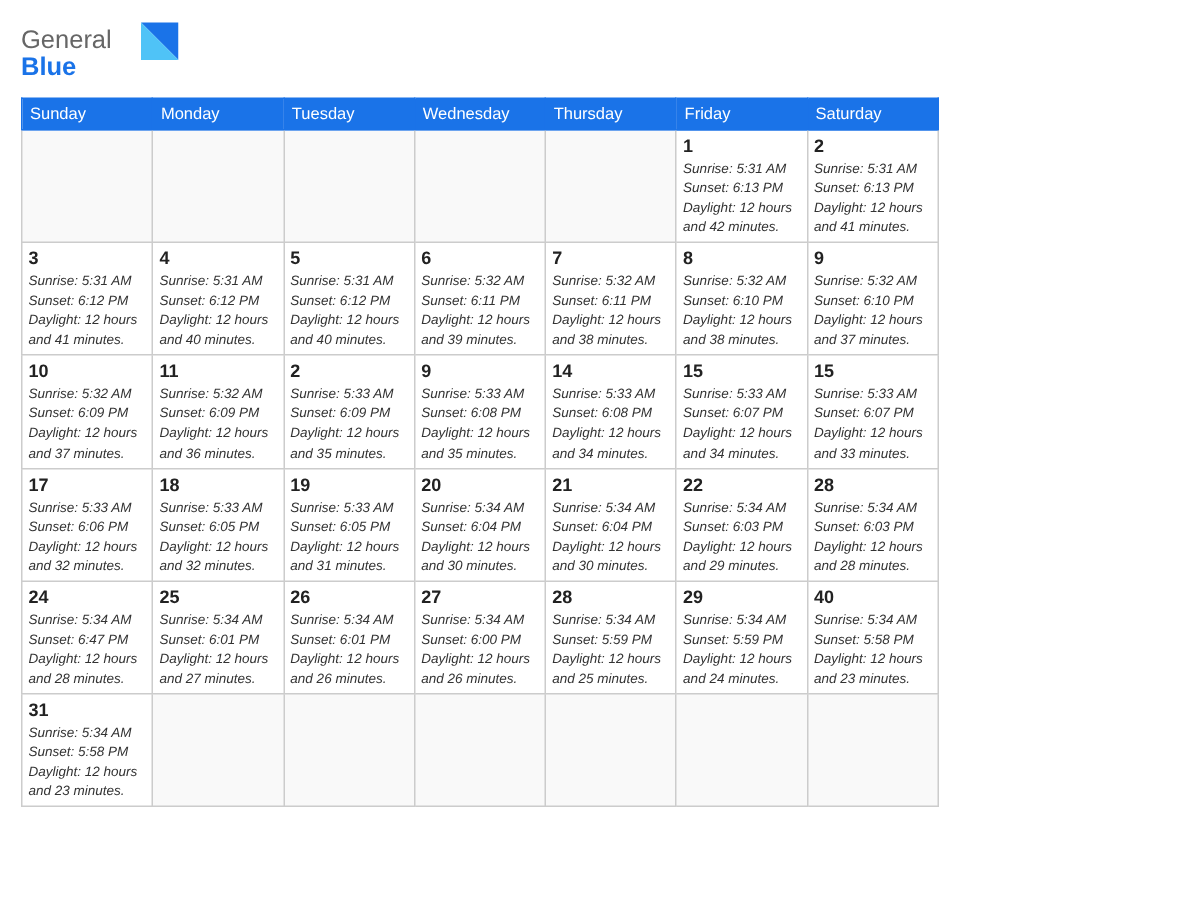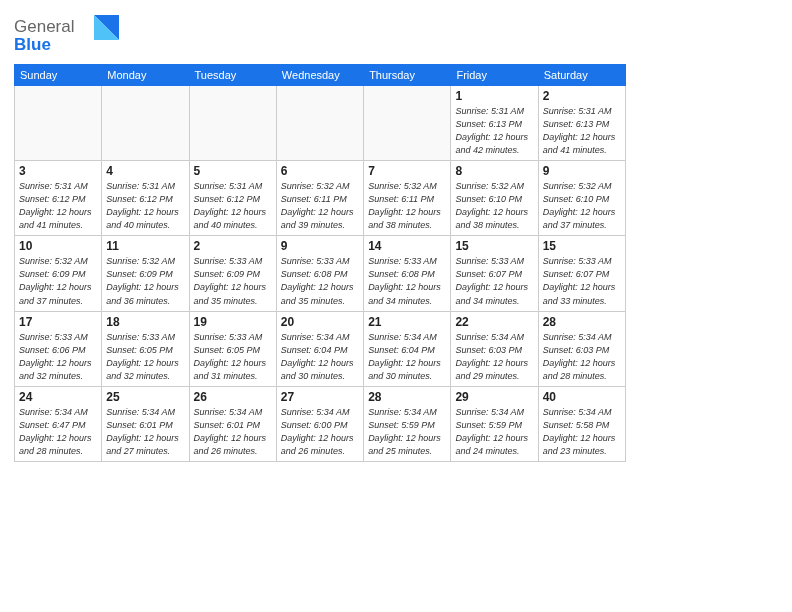--- a/index.html
+++ b/index.html
@@ -334,15 +334,30 @@
 and 24 minutes.</div>
           </td>
           <td>
             <span class="day-num">40</span>
             <div class="day-info">Sunrise: 5:34 AM
 Sunset: 5:58 PM
 Daylight: 12 hours
 and 23 minutes.</div>
           </td>
         </tr>
+        <tr class="last-row">
+          <td>
+            <span class="day-num">31</span>
+            <div class="day-info">Sunrise: 5:34 AM
+Sunset: 5:58 PM
+Daylight: 12 hours
+and 23 minutes.</div>
+          </td>
+          <td class="empty"></td>
+          <td class="empty"></td>
+          <td class="empty"></td>
+          <td class="empty"></td>
+          <td class="empty"></td>
+          <td class="empty"></td>
+        </tr>
       </tbody>
   </table>
 </div>
 
 </body></html>

